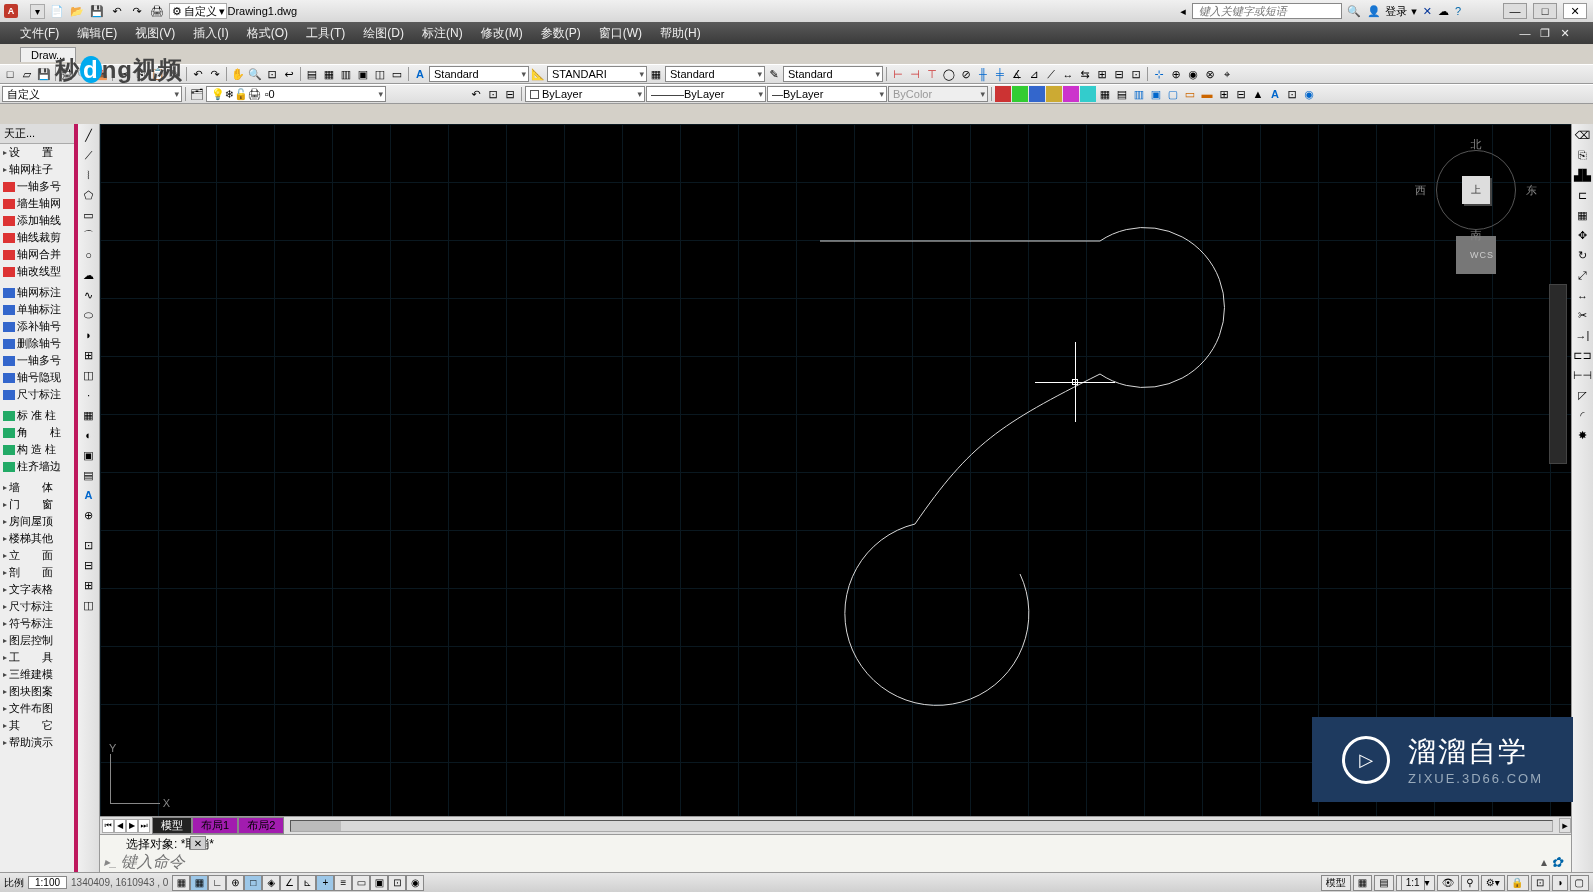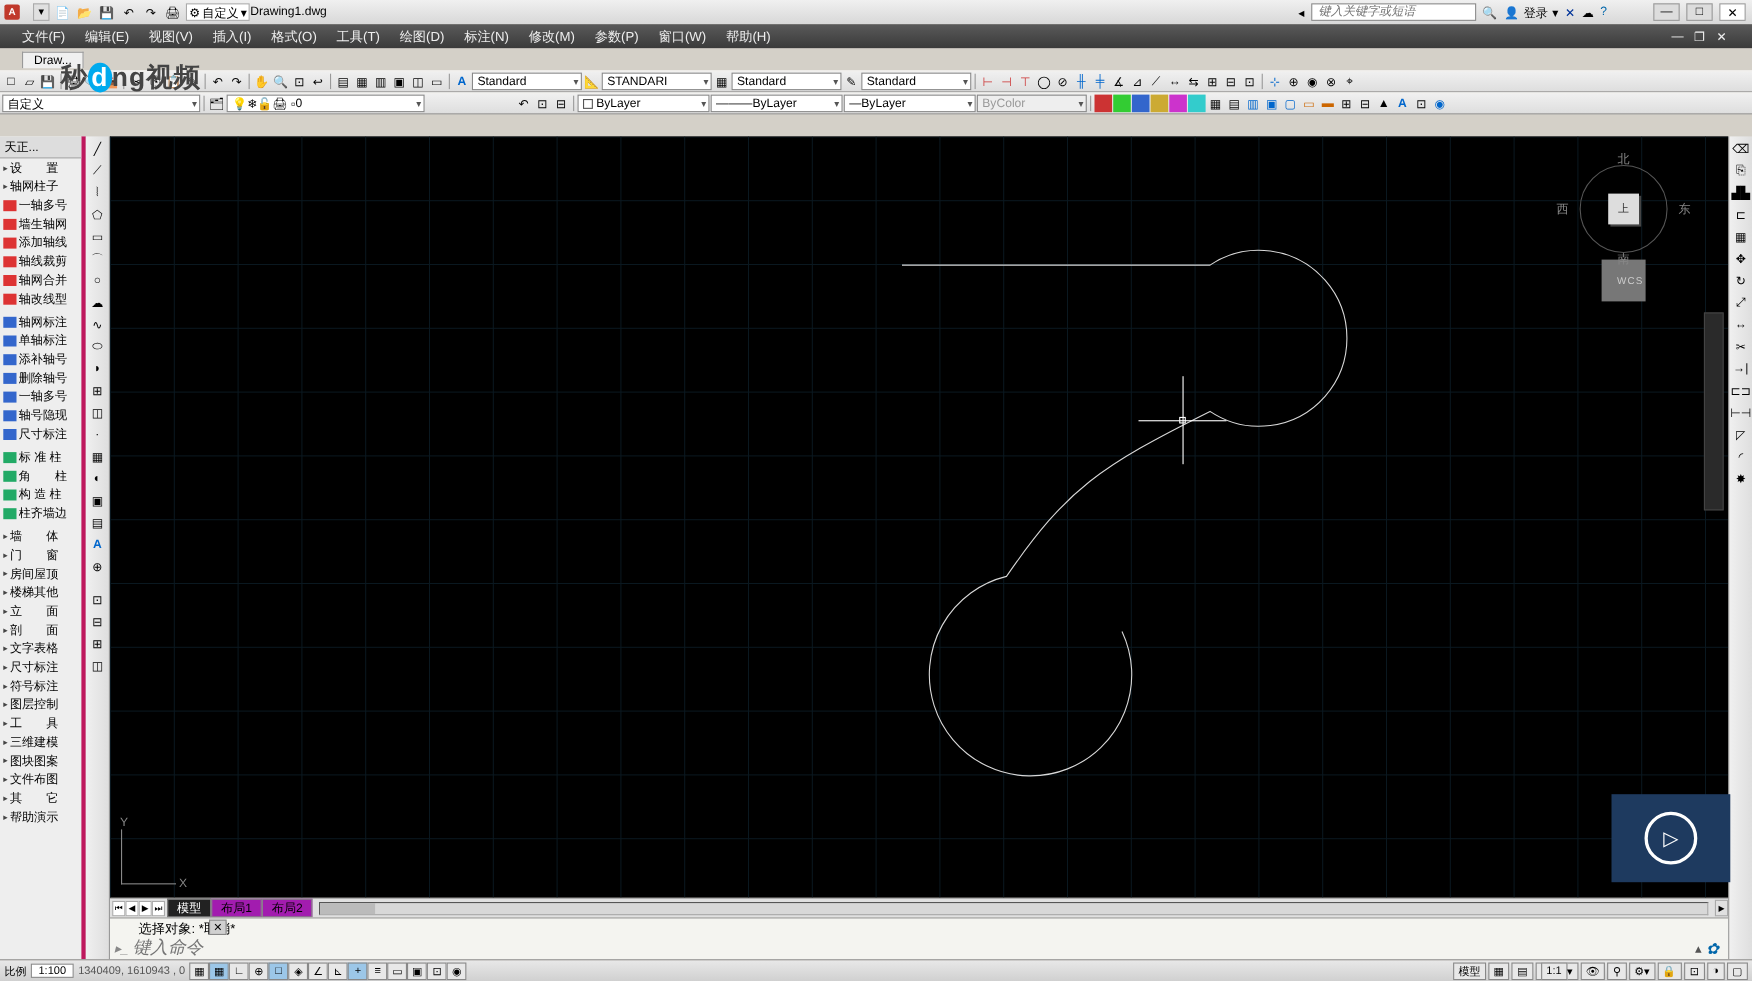--- a/index.html
+++ b/index.html
@@ -502,20 +502,24 @@
     <span class="tbtn">⊏⊐</span>
     <span class="tbtn">⊢⊣</span>
     <span class="tbtn">◸</span>
     <span class="tbtn">◜</span>
     <span class="tbtn">✸</span>
   </div>
 </div>
 
 <div class="watermark">
   <div class="wm-icon">▷</div>
+  <div class="wm-txt">
+    <div class="big">溜溜自学</div>
+    <div class="url">ZIXUE.3D66.COM</div>
+  </div>
 </div>
 
 <div class="statusbar">
   <span>比例</span>
   <span style="border:1px solid #888;background:#fff;padding:0 6px">1:100</span>
   <span class="sb-coords">1340409, 1610943 , 0</span>
   <div class="sb-btns">
     <span>▦</span>
     <span class="on">▦</span>
     <span>∟</span>

